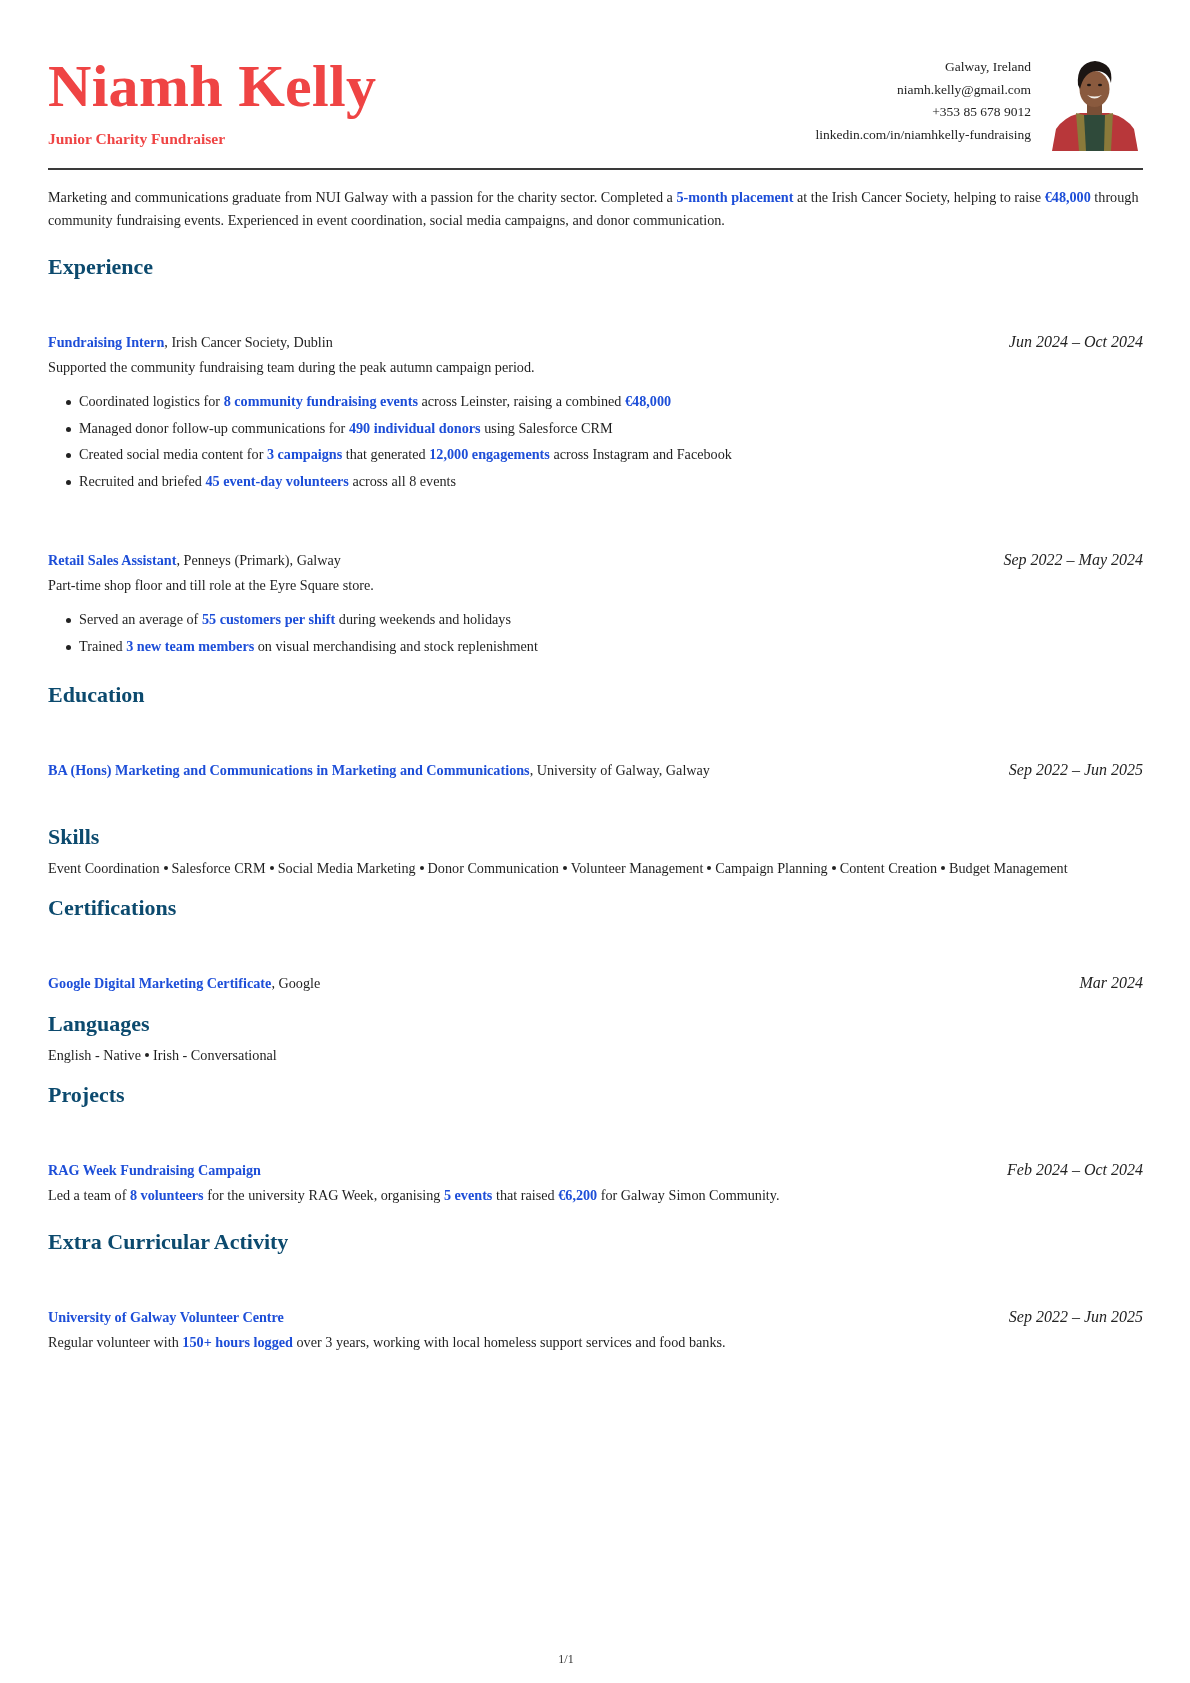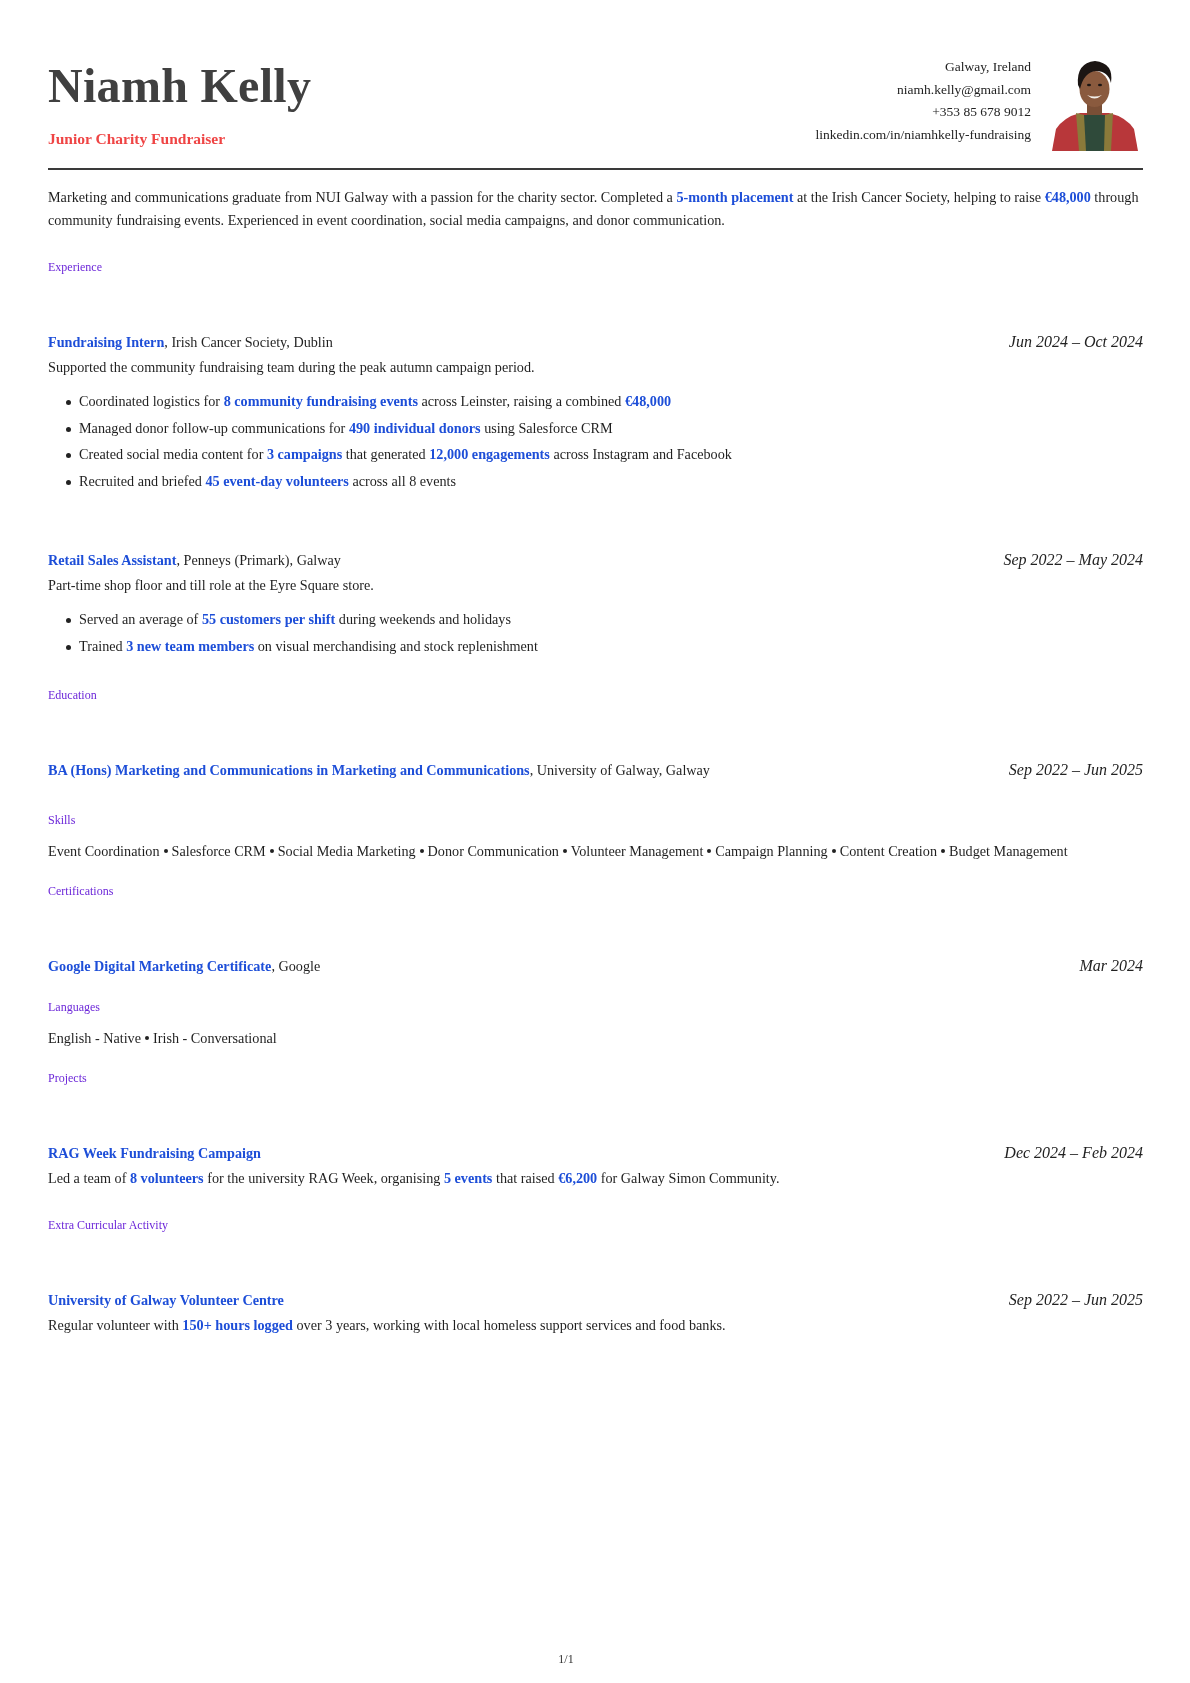--- a/index.html
+++ b/index.html
@@ -1,31 +1,31 @@
 <!DOCTYPE html>
 <html><head>
 <meta charset="utf-8">
 <style>
   * { box-sizing: border-box; margin: 0; padding: 0; }
   html, body { width: 1190px; height: 1683px; background: #ffffff; }
   body { position: relative; font-family: "Liberation Serif", "DejaVu Serif", serif; color: #1f1f1f; overflow: hidden; }
   .page { position: absolute; left: 0; top: 0; width: 1190px; height: 1683px; }
 
   .header { position: absolute; left: 48px; top: 50px; width: 1095px; height: 119px; }
-  .name { position: absolute; left: 0; top: 4px; font-size: 48px; font-weight: bold; letter-spacing: 0.3px; line-height: 64px; color: #404040; }
+  .name { position: absolute; left: 0; top: 4px; font-size: 60px; font-weight: bold; letter-spacing: 0.3px; line-height: 64px; color: #ef4444; }
   .subtitle { position: absolute; left: 0; top: 80px; font-size: 15.5px; font-weight: bold; color: #ef4444; }
   .contact { position: absolute; right: 112px; top: 6px; text-align: right; font-size: 13.5px; line-height: 22.6px; color: #222; }
   .contact div { white-space: nowrap; }
   .photo { position: absolute; right: 0; top: 5px; width: 97px; height: 96px; overflow: hidden; background: #fff; }
   .rule { position: absolute; left: 48px; top: 168px; width: 1095px; height: 2px; background: #3a3a3a; }
 
   .content { position: absolute; left: 48px; top: 186px; width: 1095px; font-size: 14.2px; line-height: 22.5px; color: #1f1f1f; }
   .summary { margin: 0; }
   b { font-weight: bold; color: #1d4ed8; }
-  .section-title { font-size: 12px; font-weight: normal; color: #6d28d9; margin-top: 24px; margin-bottom: 9px; line-height: 22px; }
+  .section-title { font-size: 22px; font-weight: bold; color: #0c4a6e; margin-top: 24px; margin-bottom: 9px; line-height: 22px; }
   .entry { position: relative; }
   .entry-head { display: flex; justify-content: space-between; align-items: baseline; }
   .entry-head .title { }
   .date { font-style: italic; font-size: 16px; color: #222; white-space: nowrap; margin-top: 44px; }
   .desc { margin-top: 2px; }
   ul.bullets { list-style: none; margin: 10px 0 0 0; padding: 0; }
   ul.bullets li { position: relative; padding-left: 31px; line-height: 26.5px; }
   ul.bullets li::before { content: ""; position: absolute; left: 18px; top: 12px; width: 5px; height: 5px; border-radius: 50%; background: #222; }
   .entry + .entry { margin-top: 9px; }
   .justify { text-align: justify; }
@@ -113,21 +113,21 @@
       <div class="section-title" style="margin-top:25px;">Education</div>
       <div class="entry">
         <div class="entry-head">
           <span class="title"><b>BA (Hons) Marketing and Communications in Marketing and Communications</b><span>, University of Galway, Galway</span></span>
           <span class="date">Sep 2022 – Jun 2025</span>
         </div>
       </div>
     </div>
 
     <div>
-      <div class="section-title" style="margin-top:27px;">Skills</div>
+      <div class="section-title" style="margin-top:44px;">Skills</div>
       <div>
         <span>Event Coordination</span><span class="sep"></span><span>Salesforce CRM</span><span class="sep"></span><span>Social Media Marketing</span><span class="sep"></span><span>Donor Communication</span><span class="sep"></span><span>Volunteer Management</span><span class="sep"></span><span>Campaign Planning</span><span class="sep"></span><span>Content Creation</span><span class="sep"></span><span>Budget Management</span>
       </div>
     </div>
 
     <div>
       <div class="section-title" style="margin-top:18px;">Certifications</div>
       <div class="entry">
         <div class="entry-head">
           <span class="title"><b>Google Digital Marketing Certificate</b><span>, Google</span></span>
@@ -141,21 +141,21 @@
       <div>
         <span>English - Native</span><span class="sep"></span><span>Irish - Conversational</span>
       </div>
     </div>
 
     <div>
       <div class="section-title" style="margin-top:18px;">Projects</div>
       <div class="entry">
         <div class="entry-head">
           <b class="title">RAG Week Fundraising Campaign</b>
-          <span class="date">Dec 2024 – Feb 2024</span>
+          <span class="date">Feb 2024 – Oct 2024</span>
         </div>
         <div class="desc">
           <span>Led a team of </span><b>8 volunteers</b><span> for the university RAG Week, organising </span><b>5 events</b><span> that raised </span><b>€6,200</b><span> for Galway Simon Community.</span>
         </div>
       </div>
     </div>
 
     <div>
       <div class="section-title" style="margin-top:25px;">Extra Curricular Activity</div>
       <div class="entry">

